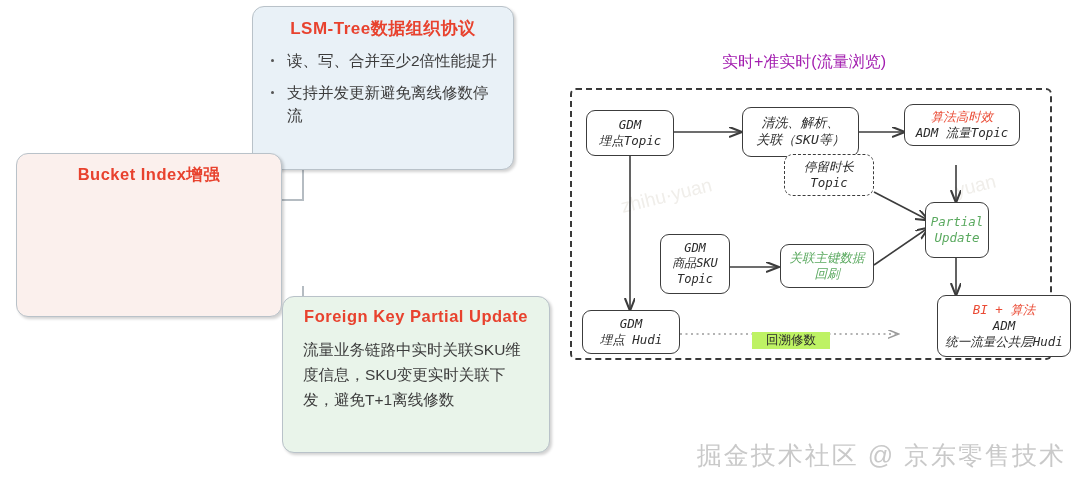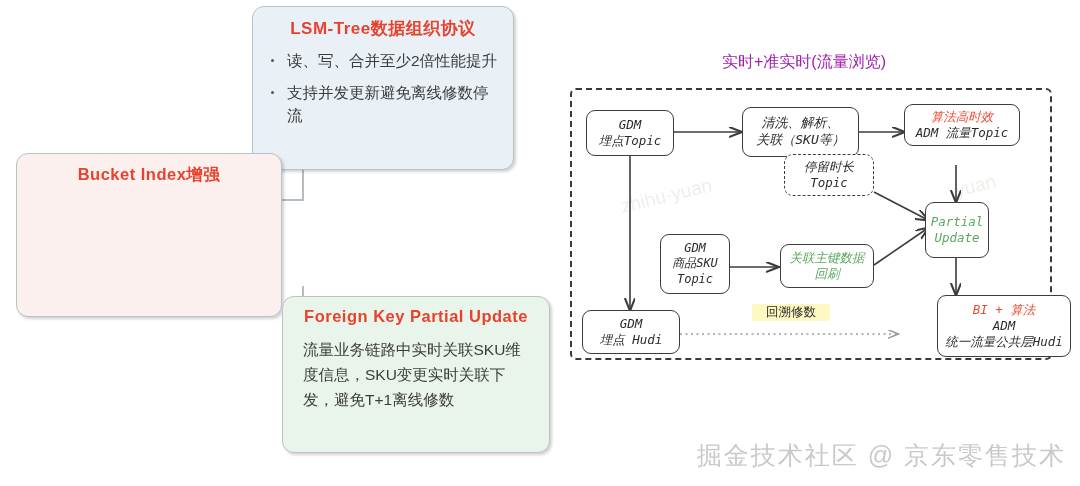--- a/index.html
+++ b/index.html
@@ -218,19 +218,19 @@
       <span class="ln">GDM</span>
       <span class="ln">埋点 Hudi</span>
     </div>
 
     <div class="node" style="left:342px; top:243px; width:134px; height:62px; font-size:12.5px;margin-left:39px;">
       <span class="ln accent-red">BI + 算法</span>
       <span class="ln">ADM</span>
       <span class="ln">统一流量公共层Hudi</span>
     </div>
 
-    <div style="position:absolute; left:196px; top:252px; width:78px; text-align:center;
-                background:#fef9c3; font-size:12.5px; color:#2b2b2b;
+    <div style="position:absolute; left:196px; top:280px; width:78px; text-align:center;
+                background:#bef264; font-size:12.5px; color:#2b2b2b;
                 font-family:'DejaVu Sans Mono','Liberation Mono',monospace; z-index:3;">回溯修数</div>
   </div>
 
   <div id="watermark">掘金技术社区 @ 京东零售技术</div>
 </div>
 
 </body></html>

